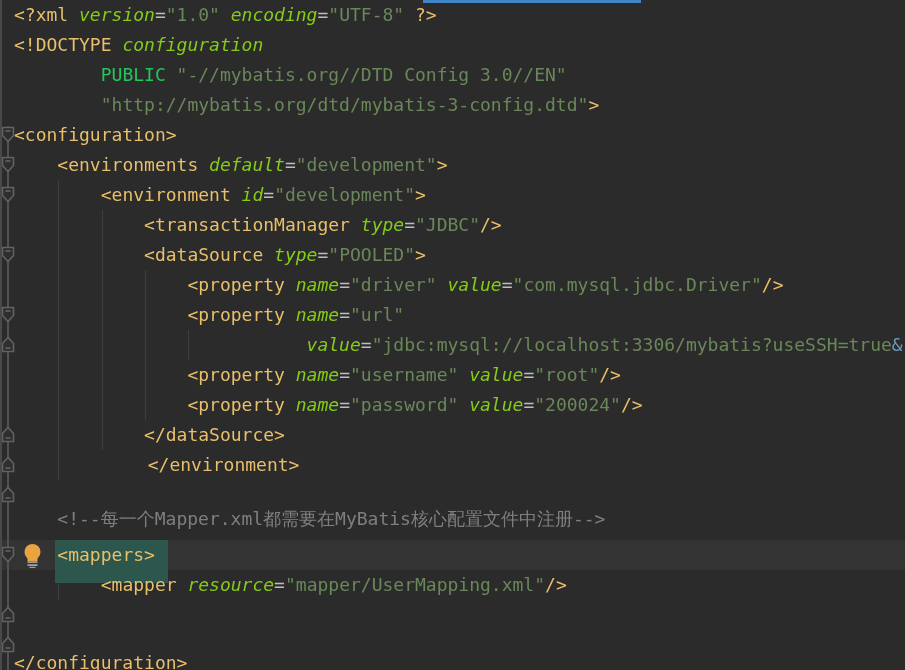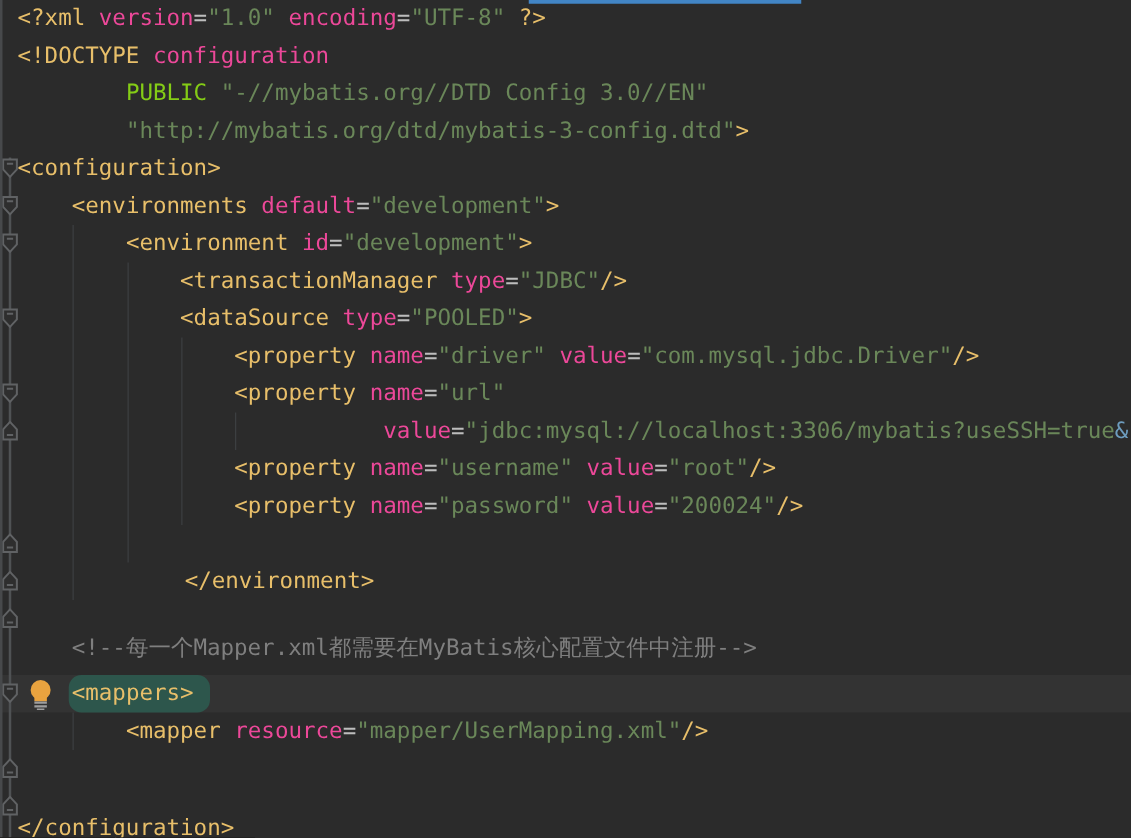--- a/index.html
+++ b/index.html
@@ -10,28 +10,28 @@
     font-size:18px;line-height:30px;
   }
   .left-edge{position:absolute;left:0;top:0;width:2px;height:670px;background:#47494B;z-index:6;}
   .tab-indicator{position:absolute;top:0;height:3px;z-index:7;}
   .cur-line{position:absolute;left:0;width:905px;height:30px;z-index:1;}
   .guide{position:absolute;width:1px;background:#3C3F41;z-index:2;}
   .gutter-line{position:absolute;left:7px;width:2px;background:#4F5254;z-index:3;}
   .code-layer{position:absolute;left:0;top:0;width:905px;height:670px;z-index:4;}
   .line{position:absolute;left:0;width:905px;height:30px;white-space:pre;padding-left:14px;box-sizing:border-box;}
   .tk-tag{color:#E8BF6A;}
-  .tk-kw{color:#84cc16;text-align:right;}
-  .tk-attr{color:#ec4899;}
+  .tk-kw{color:#22c55e;text-align:right;}
+  .tk-attr{color:#84cc16;font-style:italic;}
   .tk-eq{color:#BDBDBD;}
   .tk-str{color:#6A8759;}
   .tk-comment{color:#7F7F7F;}
   .tk-ent{color:#6D9CBE;}
   .tk-plain{color:#A9B7C6;}
-  .tk-hl{background:#2D564C;padding:4px 13px 5px 2px;margin-left:-2px;border-radius:10px;}
+  .tk-hl{background:#2D564C;padding:4px 13px 18px 2px;margin-left:-2px;}
   .fold-marker{position:absolute;left:1px;z-index:5;}
   .lightbulb{position:absolute;z-index:5;}
 </style>
 </head>
 <body>
 
 <div class="editor">
   <div class="left-edge"></div>
   <div class="tab-indicator" id="tabbar" style="left: 423px; width: 218px; background: rgb(66, 133, 197);"></div>
   <div class="cur-line" id="curline" style="top: 540px; background: rgb(51, 51, 51);"></div>
@@ -101,20 +101,21 @@
       <div class="line" style="top: 120px;"><span class="tk-tag">&lt;configuration&gt;</span></div>
       <div class="line" style="top: 150px;"><span class="tk-plain">    </span><span class="tk-tag">&lt;environments </span><span class="tk-attr">default</span><span class="tk-eq">=</span><span class="tk-str">"development"</span><span class="tk-tag">&gt;</span></div>
       <div class="line" style="top: 180px;"><span class="tk-plain">        </span><span class="tk-tag">&lt;environment </span><span class="tk-attr">id</span><span class="tk-eq">=</span><span class="tk-str">"development"</span><span class="tk-tag">&gt;</span></div>
       <div class="line" style="top: 210px;"><span class="tk-plain">            </span><span class="tk-tag">&lt;transactionManager </span><span class="tk-attr">type</span><span class="tk-eq">=</span><span class="tk-str">"JDBC"</span><span class="tk-tag">/&gt;</span></div>
       <div class="line" style="top: 240px;"><span class="tk-plain">            </span><span class="tk-tag">&lt;dataSource </span><span class="tk-attr">type</span><span class="tk-eq">=</span><span class="tk-str">"POOLED"</span><span class="tk-tag">&gt;</span></div>
       <div class="line" style="top: 270px;"><span class="tk-plain">                </span><span class="tk-tag">&lt;property </span><span class="tk-attr">name</span><span class="tk-eq">=</span><span class="tk-str">"driver"</span><span class="tk-plain"> </span><span class="tk-attr">value</span><span class="tk-eq">=</span><span class="tk-str">"com.mysql.jdbc.Driver"</span><span class="tk-tag">/&gt;</span></div>
       <div class="line" style="top: 300px;"><span class="tk-plain">                </span><span class="tk-tag">&lt;property </span><span class="tk-attr">name</span><span class="tk-eq">=</span><span class="tk-str">"url"</span></div>
       <div class="line" style="top: 330px;"><span class="tk-plain">                           </span><span class="tk-attr">value</span><span class="tk-eq">=</span><span class="tk-str">"jdbc:mysql://localhost:3306/mybatis?useSSH=true</span><span class="tk-ent">&amp;</span></div>
       <div class="line" style="top: 360px;"><span class="tk-plain">                </span><span class="tk-tag">&lt;property </span><span class="tk-attr">name</span><span class="tk-eq">=</span><span class="tk-str">"username"</span><span class="tk-plain"> </span><span class="tk-attr">value</span><span class="tk-eq">=</span><span class="tk-str">"root"</span><span class="tk-tag">/&gt;</span></div>
       <div class="line" style="top: 390px;"><span class="tk-plain">                </span><span class="tk-tag">&lt;property </span><span class="tk-attr">name</span><span class="tk-eq">=</span><span class="tk-str">"password"</span><span class="tk-plain"> </span><span class="tk-attr">value</span><span class="tk-eq">=</span><span class="tk-str">"200024"</span><span class="tk-tag">/&gt;</span></div>
+      <div class="line" style="top: 420px;"><span class="tk-plain">            </span><span class="tk-tag">&lt;/dataSource&gt;</span></div>
       <div class="line" style="top: 450px; margin-left: 47px;"><span class="tk-plain">        </span><span class="tk-tag">&lt;/environment&gt;</span></div>
       <div class="line" style="top: 504px;"><span class="tk-plain">    </span><span class="tk-comment">&lt;!--每一个Mapper.xml都需要在MyBatis核心配置文件中注册--&gt;</span></div>
       <div class="line" style="top: 540px;"><span class="tk-plain">    </span><span class="tk-tag tk-hl">&lt;mappers&gt;</span></div>
       <div class="line" style="top: 570px;"><span class="tk-plain">        </span><span class="tk-tag">&lt;mapper </span><span class="tk-attr">resource</span><span class="tk-eq">=</span><span class="tk-str">"mapper/UserMapping.xml"</span><span class="tk-tag">/&gt;</span></div>
       <div class="line" style="top: 630px; margin-top: 18px;"><span class="tk-tag">&lt;/configuration&gt;</span></div>
     </div>
   <div class="lightbulb" id="bulb" style="left: 22px; top: 543px;"><svg width="21" height="25">
         <circle cx="10.5" cy="9" r="8" fill="#E9A33F"></circle>
         <rect x="5.5" y="14" width="10" height="4" fill="#E9A33F"></rect>
         <rect x="5.5" y="18.2" width="10" height="1.8" fill="#9E9E9E"></rect>

